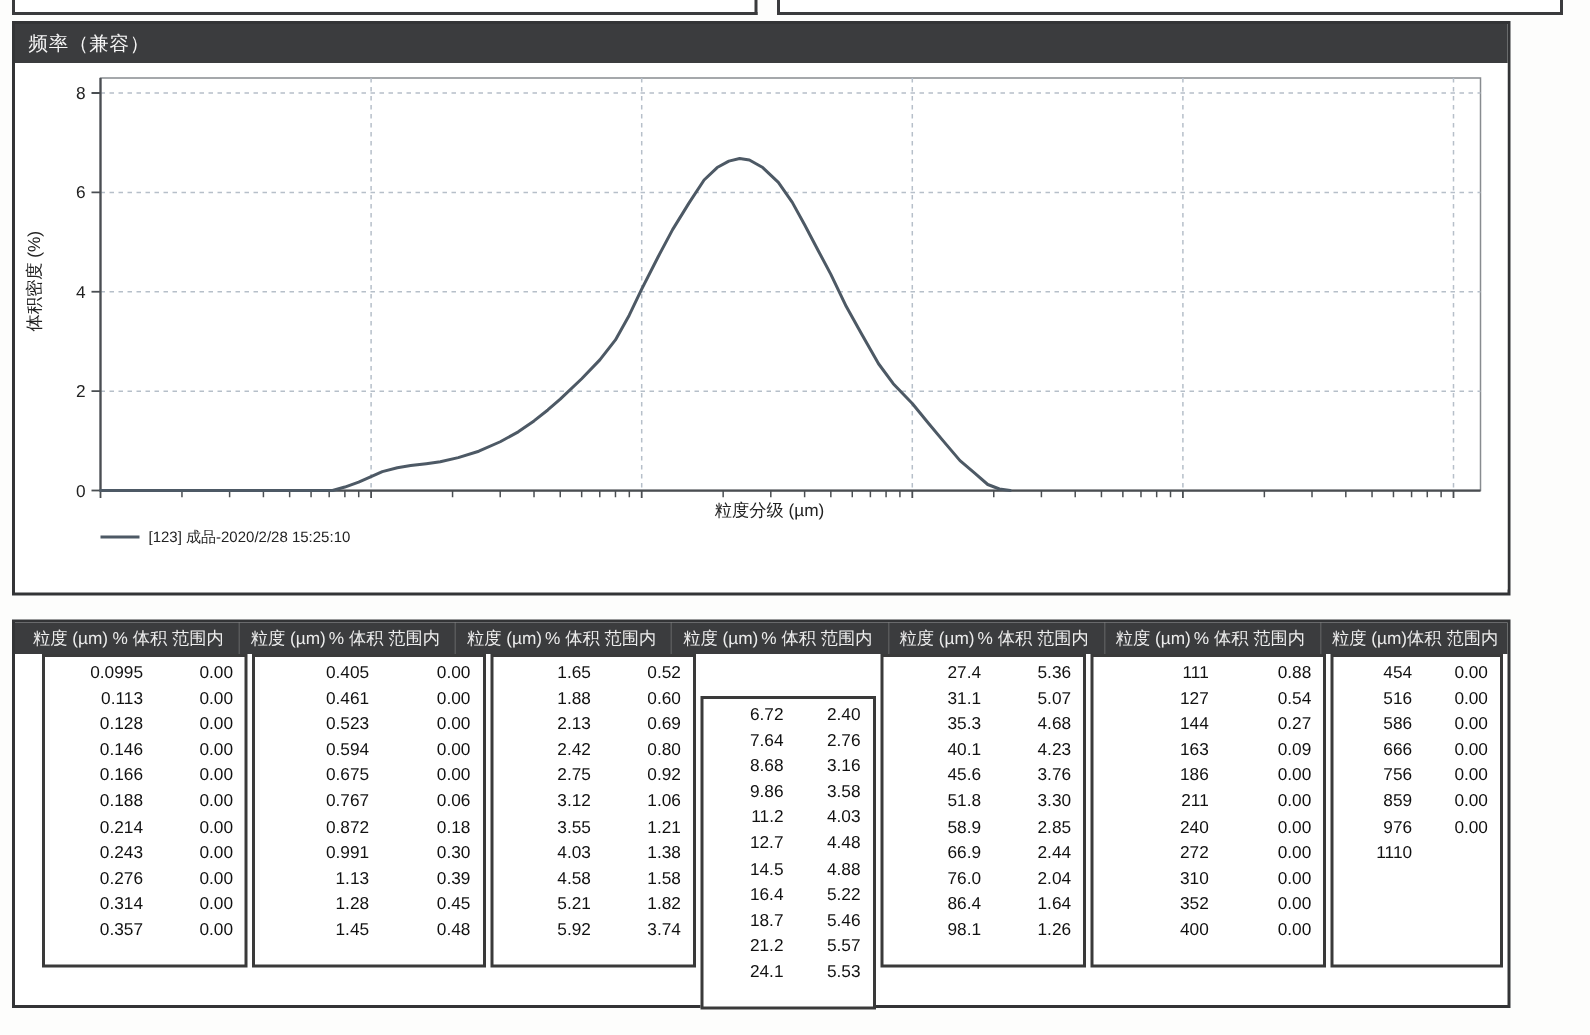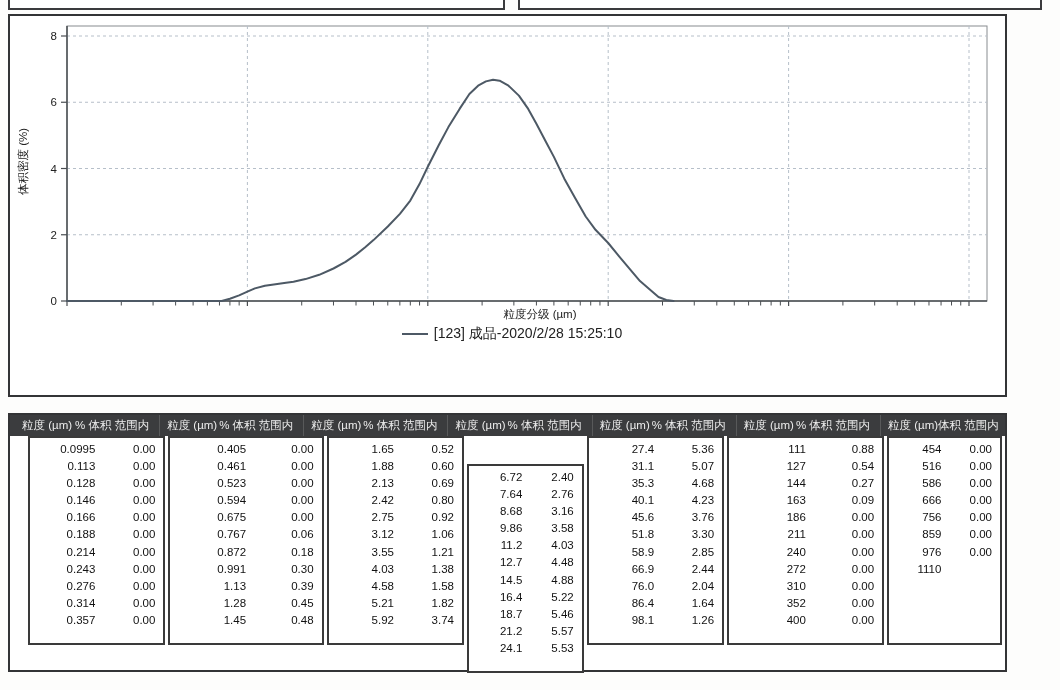--- a/index.html
+++ b/index.html
@@ -13,22 +13,22 @@
 
   .panel{position:absolute;left:8px;background:#fff;border:2px solid #333436;}
   .panel-header{background:#3b3c3e;color:#f7f7f7;font-size:13px;display:flex;align-items:center;padding-left:9px;letter-spacing:.5px;}
 
   
   .chart-panel{top:14px;width:995px;height:379px;}
   .chart-panel .panel-header{height:26px;}
   .chart-area{position:relative;width:100%;height:351px;background:#fff;}
   .chart-area svg{position:absolute;left:0;top:0;}
   .ylabel{position:absolute;left:-62px;top:138px;width:150px;text-align:center;font-size:11.5px;color:#222;transform:rotate(-90deg);}
-  .xlabel{position:absolute;left:70px;top:291px;width:920px;text-align:center;font-size:11.5px;color:#222;}
-  .legend-row{position:absolute;left:57px;top:309px;width:890px;display:flex;align-items:center;justify-content:center;font-size:14px;color:#222;}
+  .xlabel{position:absolute;left:43px;top:291px;width:920px;text-align:center;font-size:11.5px;color:#222;}
+  .legend-row{position:absolute;left:57px;top:309px;width:890px;display:flex;align-items:center;font-size:10px;color:#222;}
   .legend-swatch{display:inline-block;width:26px;height:2px;margin-right:6px;}
 
   
   .table-panel{top:413px;width:995px;height:255px;}
   .table-panel .panel-header{height:23px;}
   .col-header-row{height:21px;background:#3b3c3e;display:flex;align-items:center;padding-left:5px;}
   .col-header{display:flex;justify-content:space-between;align-items:center;color:#ececec;font-size:11.5px;height:100%;box-sizing:border-box;padding:0 7px 0 7px;margin-right:3px;border-left:1px solid rgba(255,255,255,.15);}
   .col-header:first-child{border-left:none;}
   .col-header .hsz{white-space:nowrap;}
   .col-header .hvl{white-space:nowrap;}
@@ -40,20 +40,21 @@
 </style>
 </head>
 <body>
 
 <div class="page">
 
   <div class="partial-panel pp-left"></div>
   <div class="partial-panel pp-right"></div>
 
   <section class="panel chart-panel">
+    <div class="panel-header">频率（兼容）</div>
     <div class="chart-area">
       <svg id="plot" width="995" height="290">
           <rect x="57" y="10" width="920" height="275" fill="none" stroke="#888c90" stroke-width="1"></rect>
           <line x1="57" y1="218.75" x2="977" y2="218.75" stroke="#b6bfc9" stroke-width="1" stroke-dasharray="3,3"></line>
           <line x1="57" y1="152.5" x2="977" y2="152.5" stroke="#b6bfc9" stroke-width="1" stroke-dasharray="3,3"></line>
           <line x1="57" y1="86.25" x2="977" y2="86.25" stroke="#b6bfc9" stroke-width="1" stroke-dasharray="3,3"></line>
           <line x1="57" y1="20" x2="977" y2="20" stroke="#b6bfc9" stroke-width="1" stroke-dasharray="3,3"></line>
           <line x1="237.4" y1="10" x2="237.4" y2="285" stroke="#b6bfc9" stroke-width="1" stroke-dasharray="3,3"></line>
           <line x1="417.8" y1="10" x2="417.8" y2="285" stroke="#b6bfc9" stroke-width="1" stroke-dasharray="3,3"></line>
           <line x1="598.2" y1="10" x2="598.2" y2="285" stroke="#b6bfc9" stroke-width="1" stroke-dasharray="3,3"></line>

